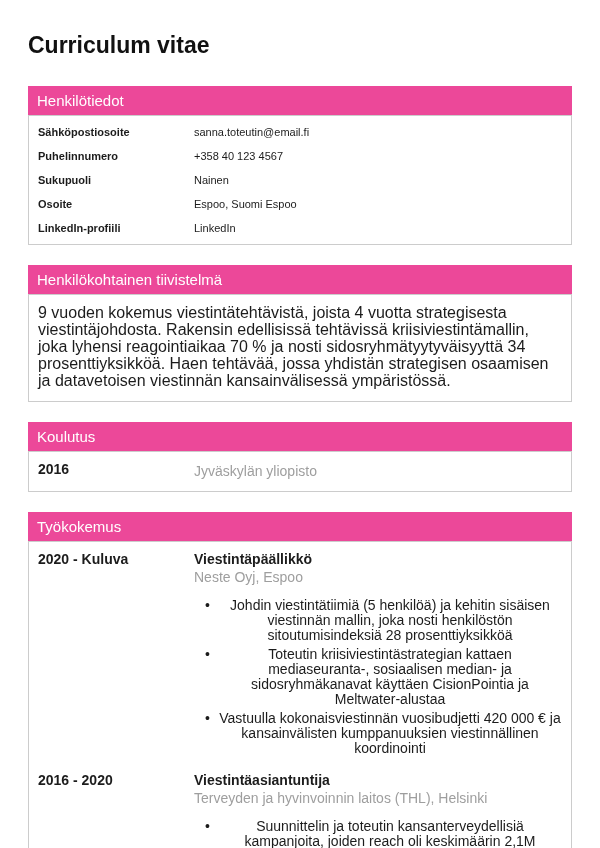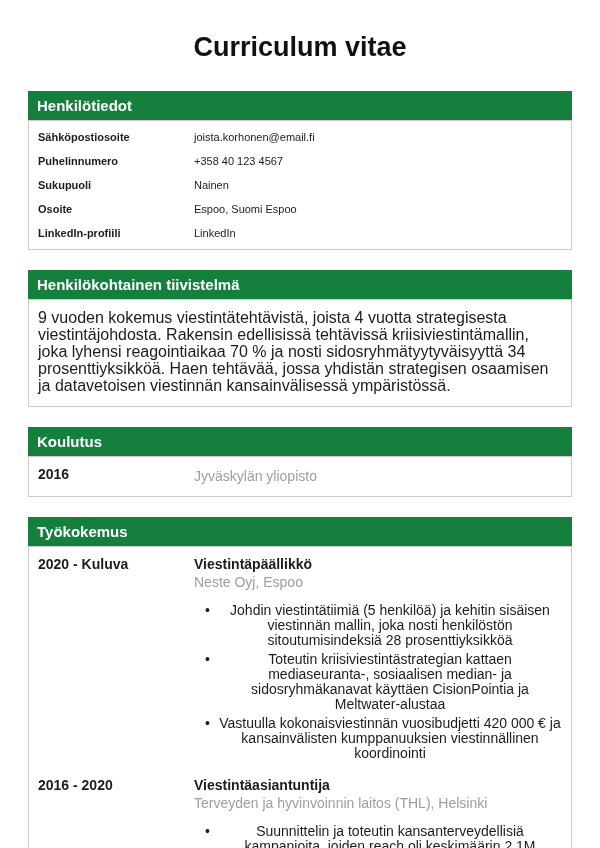--- a/index.html
+++ b/index.html
@@ -9,34 +9,33 @@
     height: 848px;
     background: #ffffff;
     font-family: "Liberation Sans", sans-serif;
     color: #1c1c1c;
     overflow: hidden;
   }
   .page { padding: 33px 28px 0; }
 
   .doc-title {
     margin: 0 0 28px;
-    font-size: 27px;
+    font-size: 23px;
     line-height: 1.1;
     font-weight: 700;
-    text-align: center;
     color: #111111;
   }
 
   section { margin-bottom: 20px; }
 
   .sec-header {
-    background: #15803d;
+    background: #ec4899;
     color: #ffffff;
     font-size: 15px;
-    font-weight: 700;
+    font-weight: 400;
     padding: 6px 9px 6px;
     line-height: 17px;
   }
 
   .sec-body {
     border: 1px solid #cccccc;
     background: #ffffff;
   }
 
   
@@ -81,21 +80,21 @@
 <div class="page">
 
   <h1 class="doc-title">Curriculum vitae</h1>
 
   <section>
     <div class="sec-header">Henkilötiedot</div>
     <div class="sec-body">
       <div class="fields">
         <div class="field-row">
           <span class="field-label">Sähköpostiosoite</span>
-          <span class="field-value">joista.korhonen@email.fi</span>
+          <span class="field-value">sanna.toteutin@email.fi</span>
         </div>
         <div class="field-row">
           <span class="field-label">Puhelinnumero</span>
           <span class="field-value">+358 40 123 4567</span>
         </div>
         <div class="field-row">
           <span class="field-label">Sukupuoli</span>
           <span class="field-value">Nainen</span>
         </div>
         <div class="field-row">

